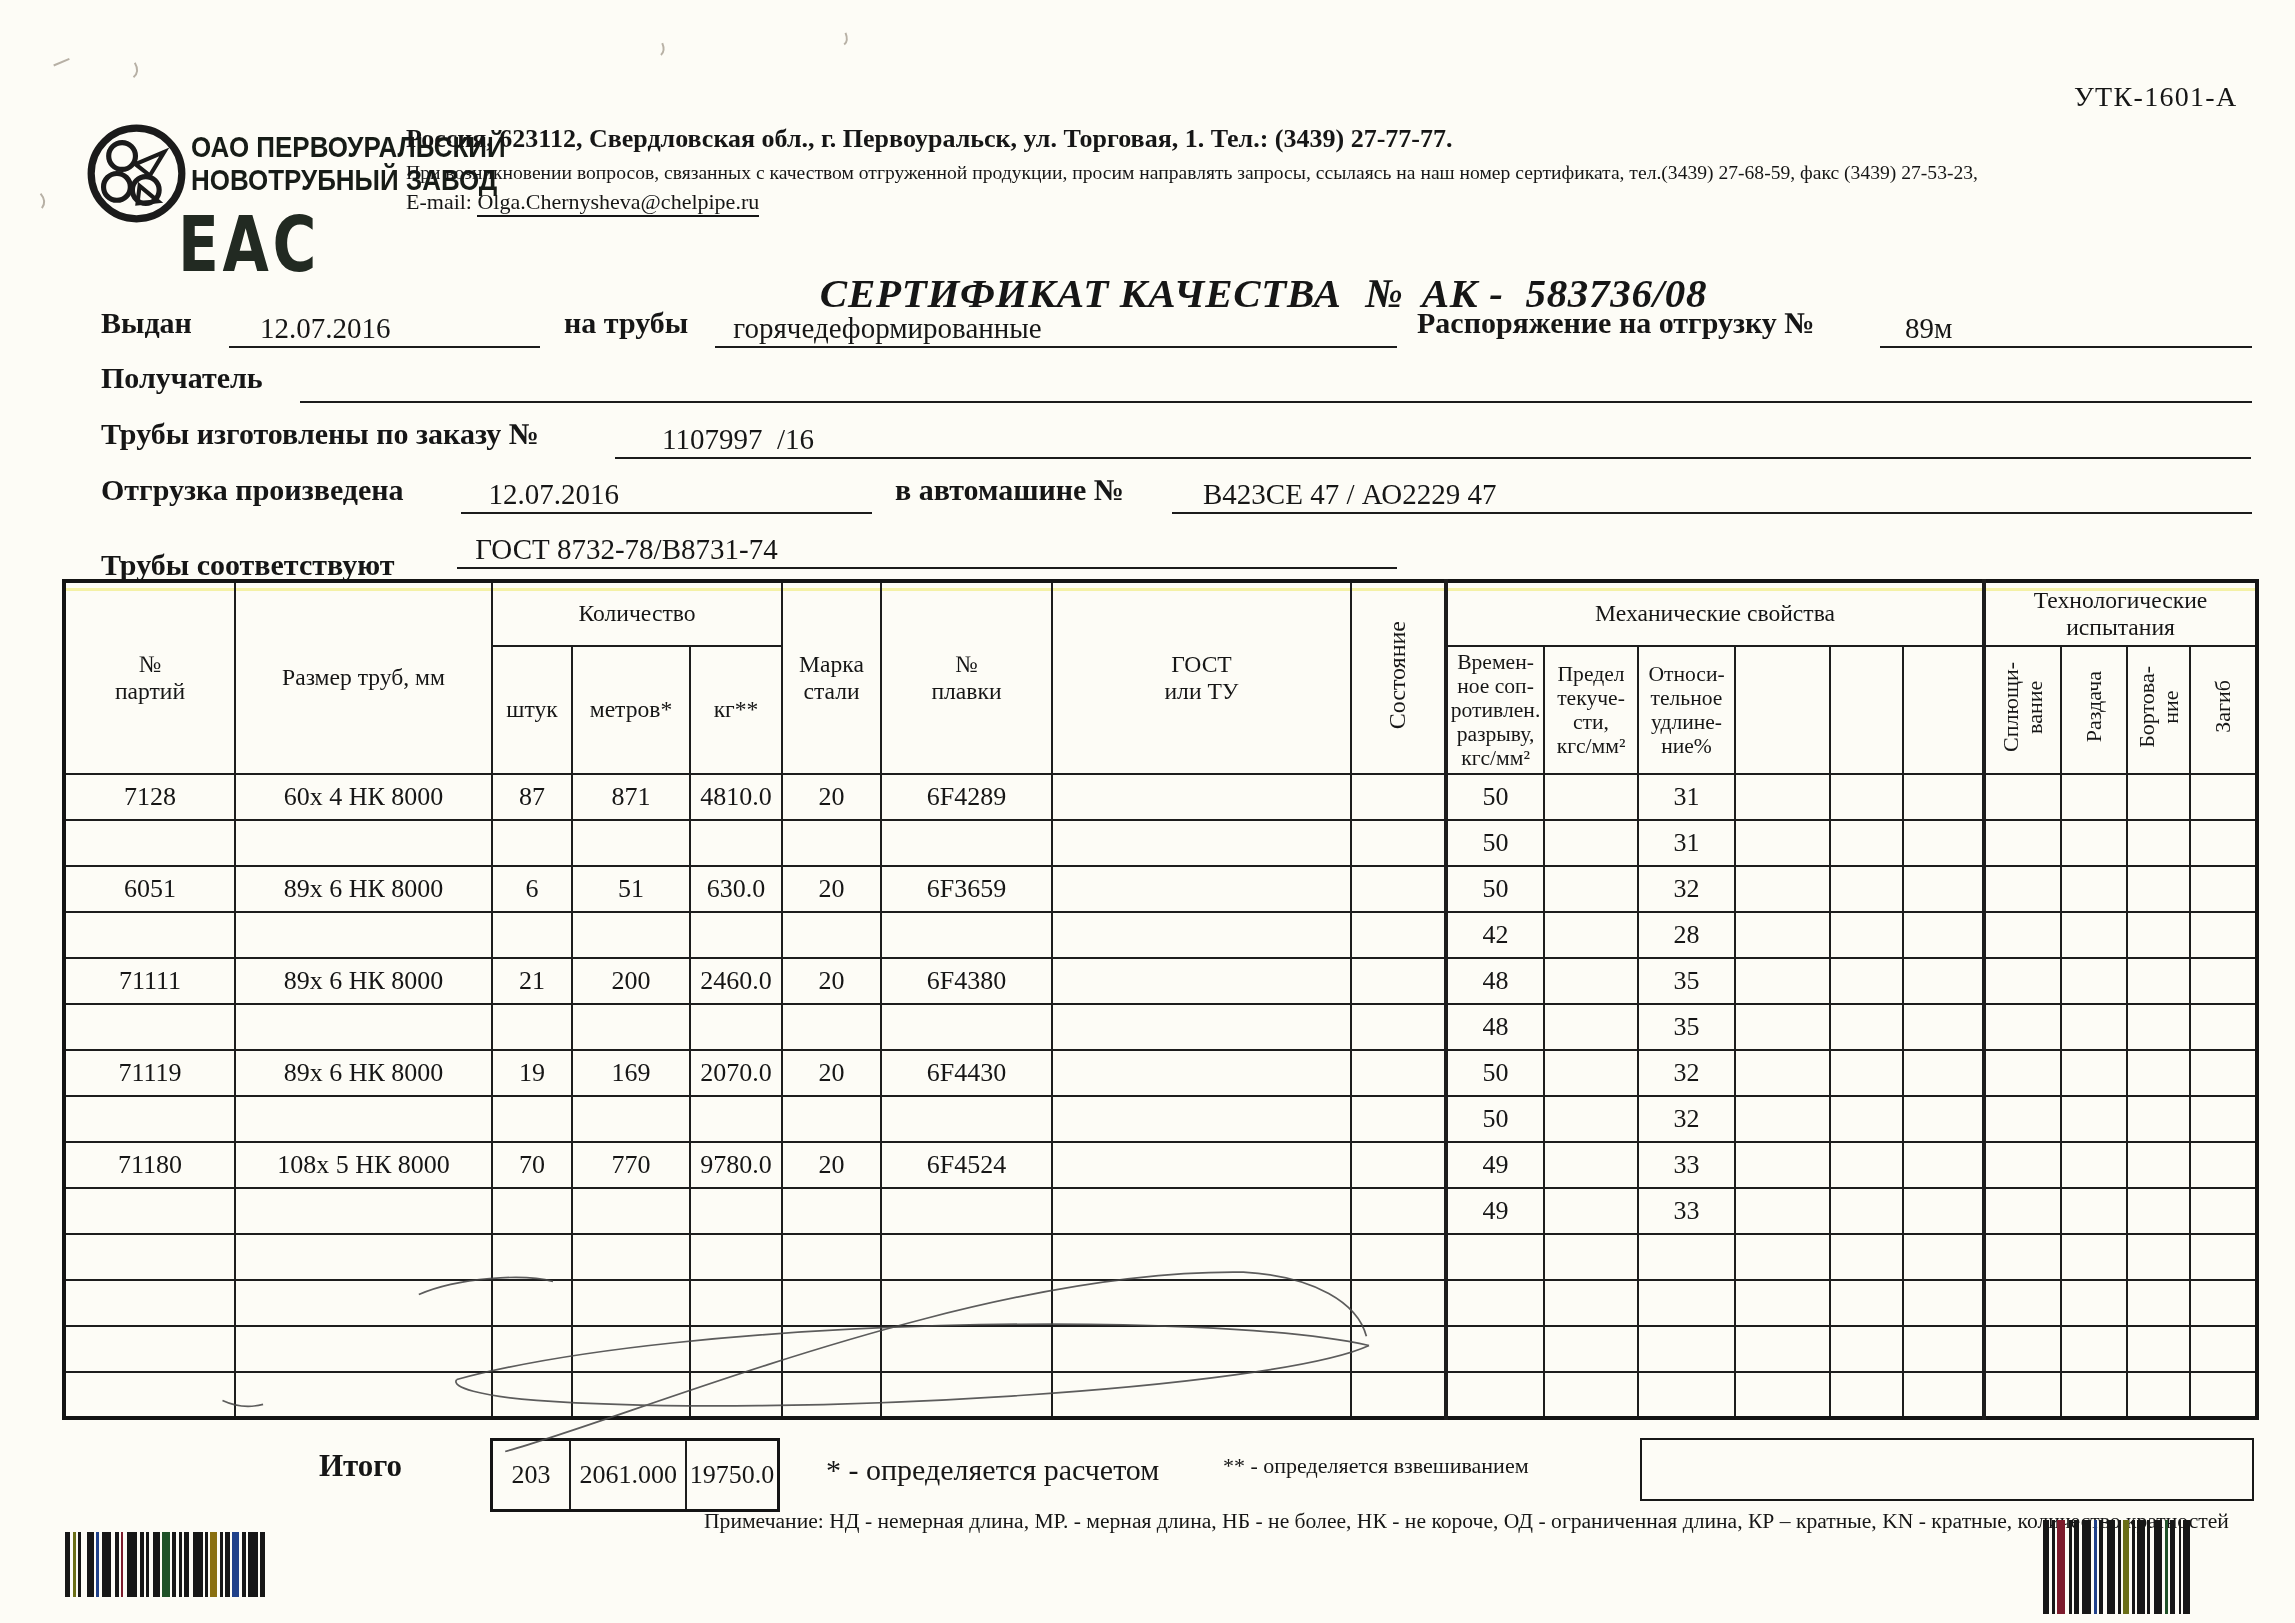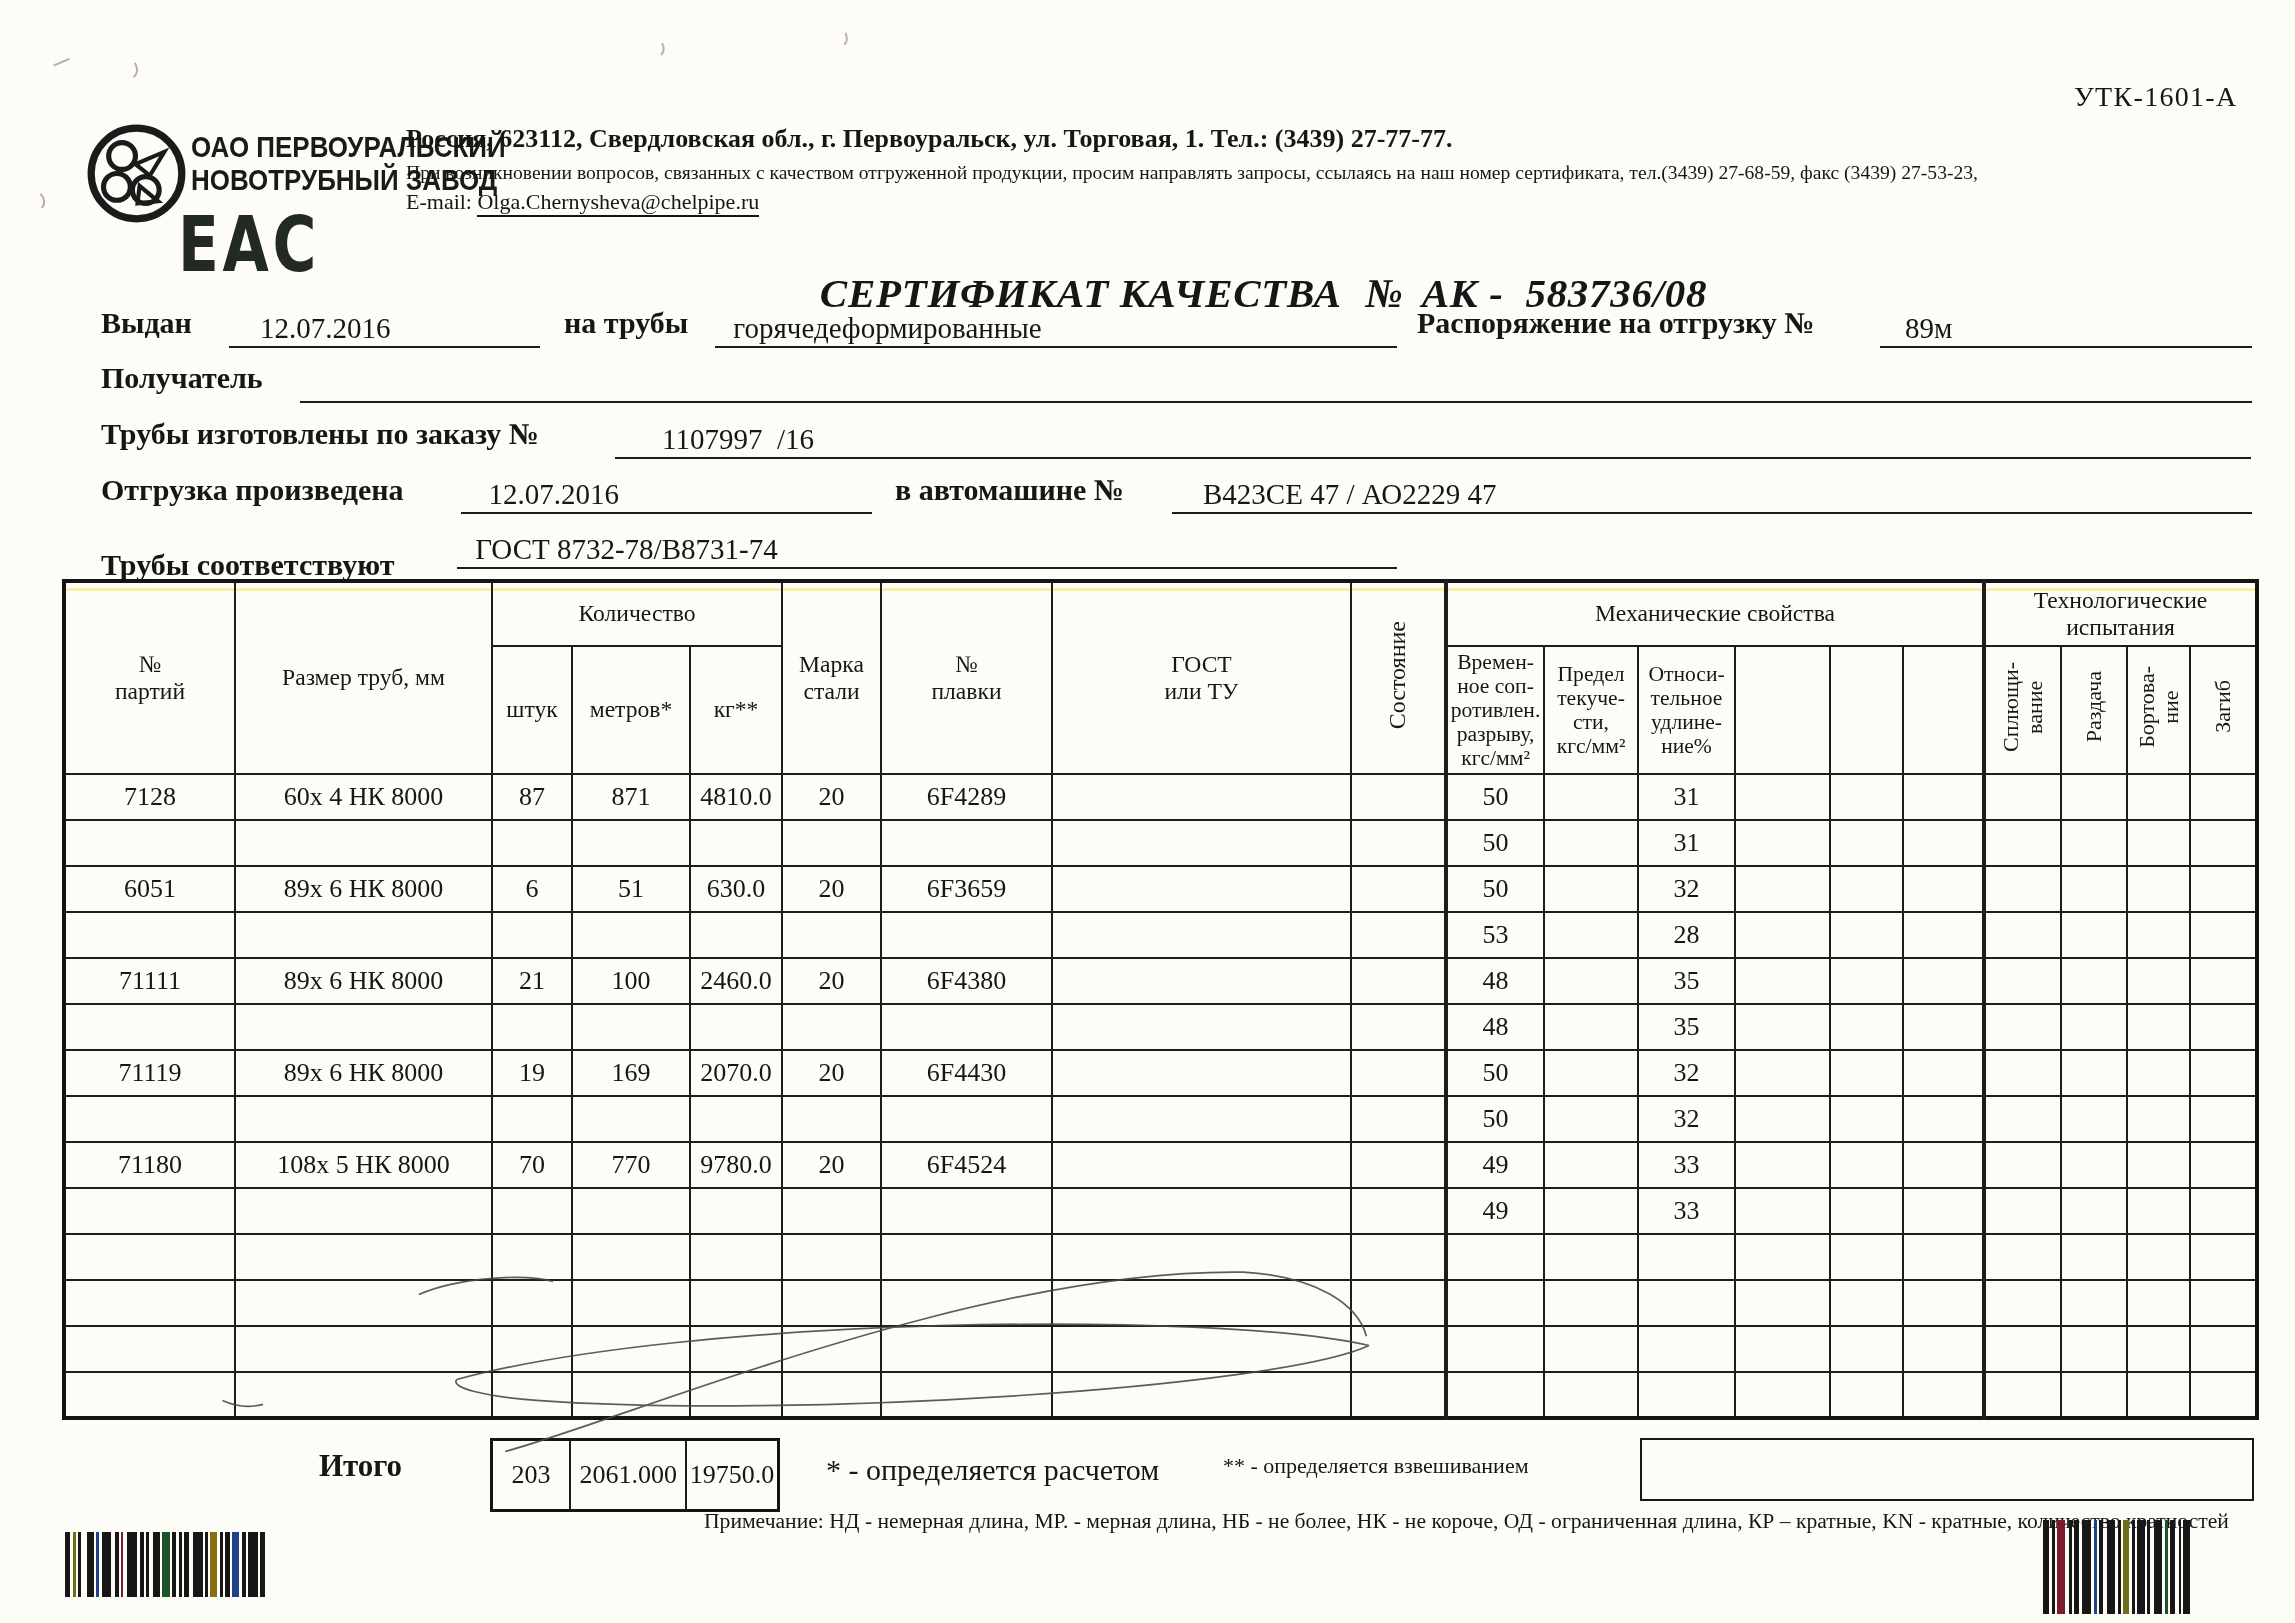--- a/index.html
+++ b/index.html
@@ -286,36 +286,36 @@
         <tr>
           <td></td>
           <td></td>
           <td></td>
           <td></td>
           <td></td>
           <td></td>
           <td></td>
           <td></td>
           <td class="bR"></td>
-          <td>53</td>
+          <td>42</td>
           <td></td>
           <td>28</td>
           <td></td>
           <td></td>
           <td class="bR"></td>
           <td></td>
           <td></td>
           <td></td>
           <td></td>
         </tr>
         <tr>
           <td>71111</td>
           <td>89х 6 НК 8000</td>
           <td>21</td>
-          <td>100</td>
+          <td>200</td>
           <td>2460.0</td>
           <td>20</td>
           <td>6F4380</td>
           <td></td>
           <td class="bR"></td>
           <td>48</td>
           <td></td>
           <td>35</td>
           <td></td>
           <td></td>

